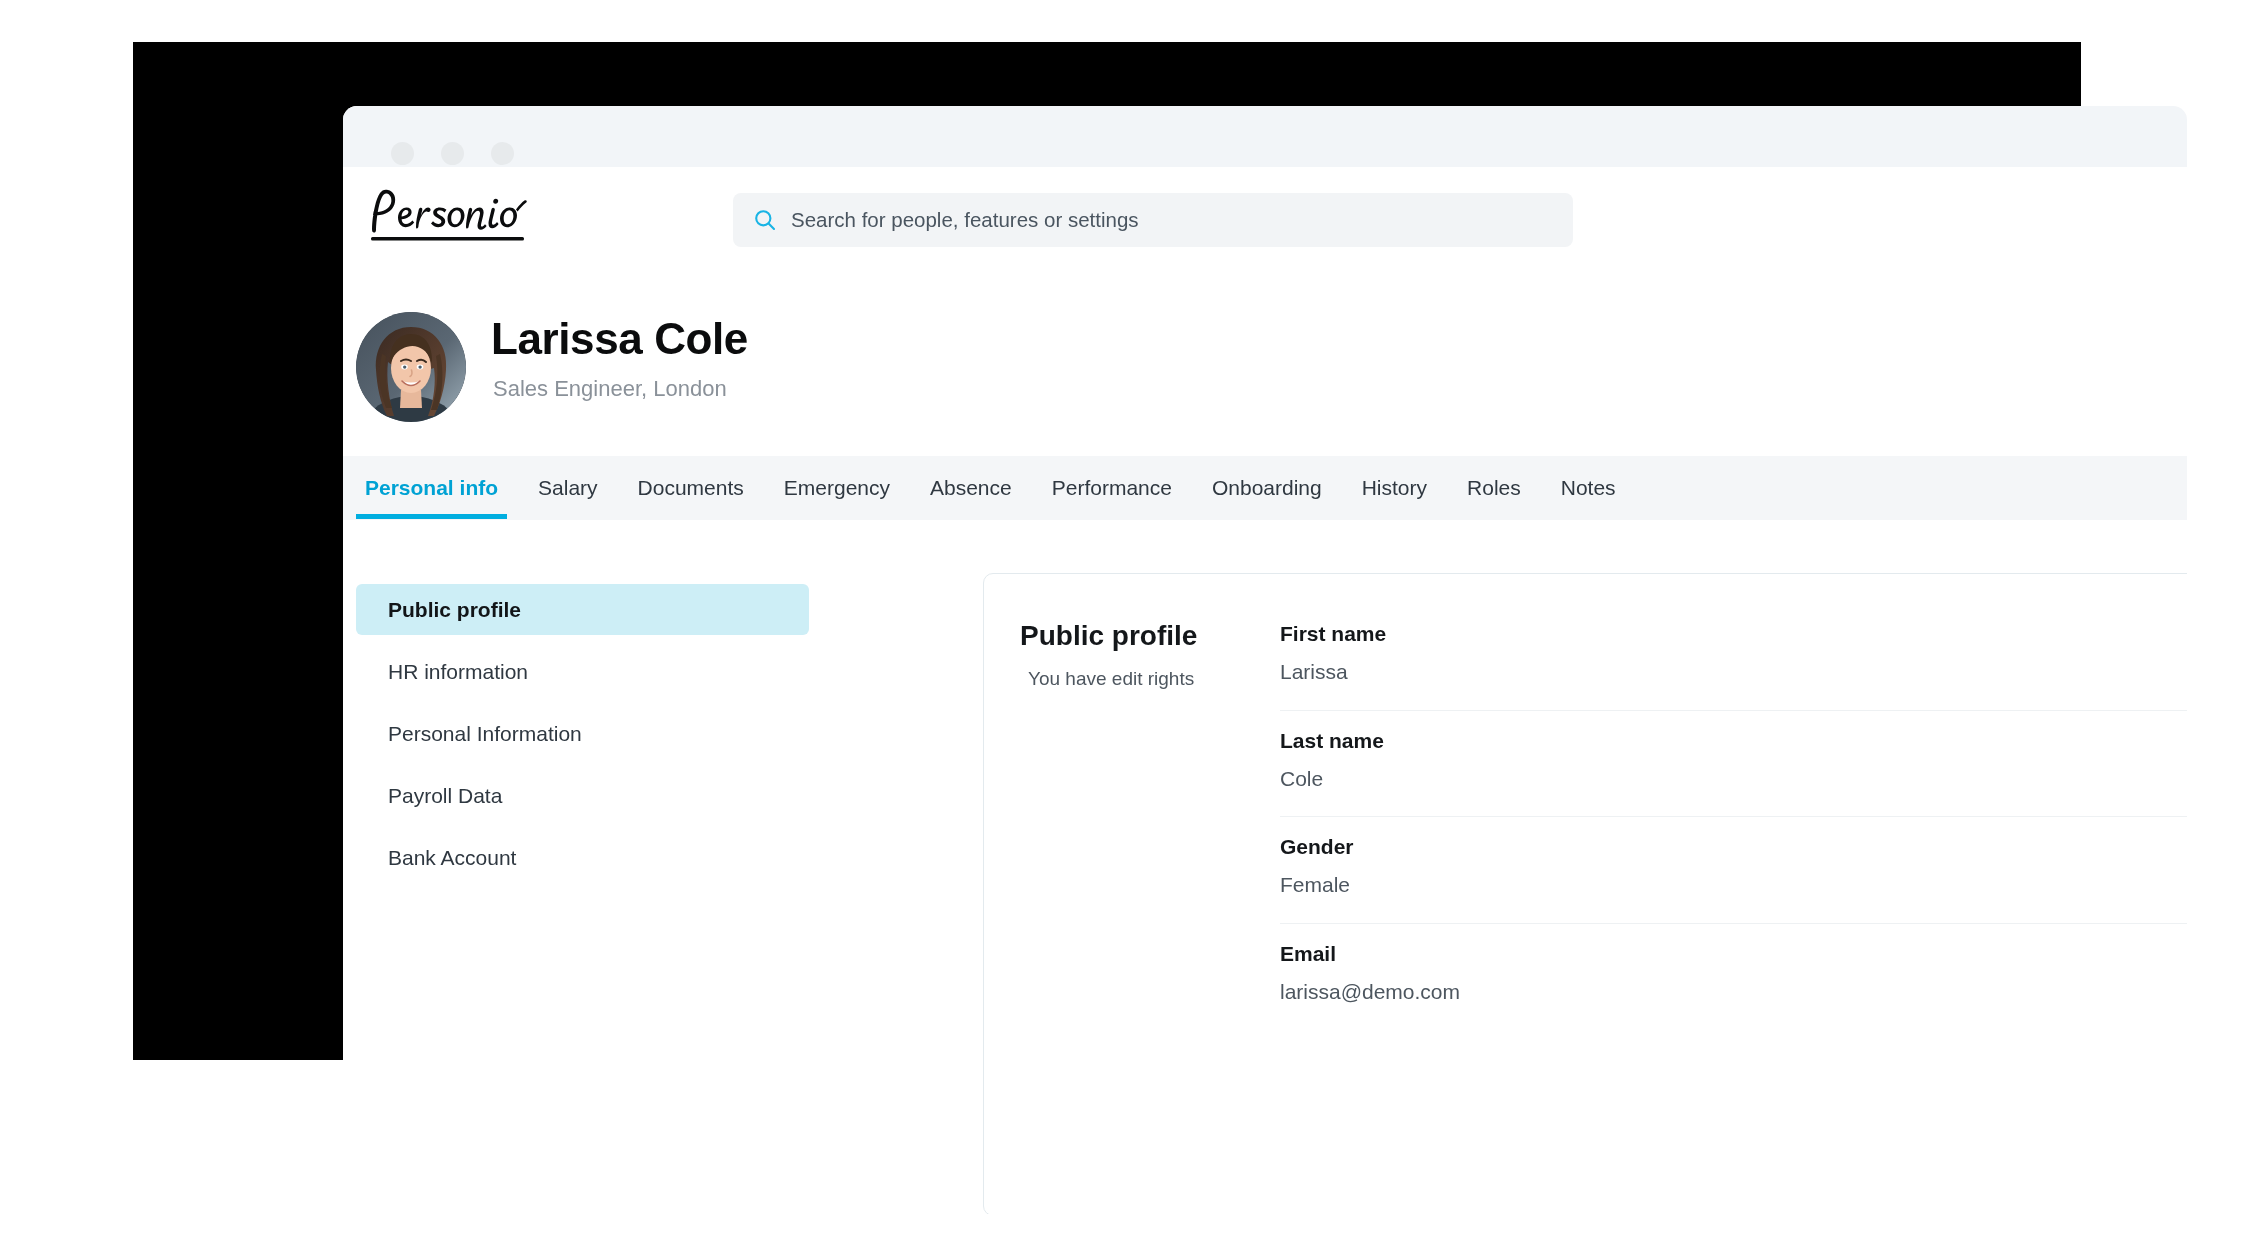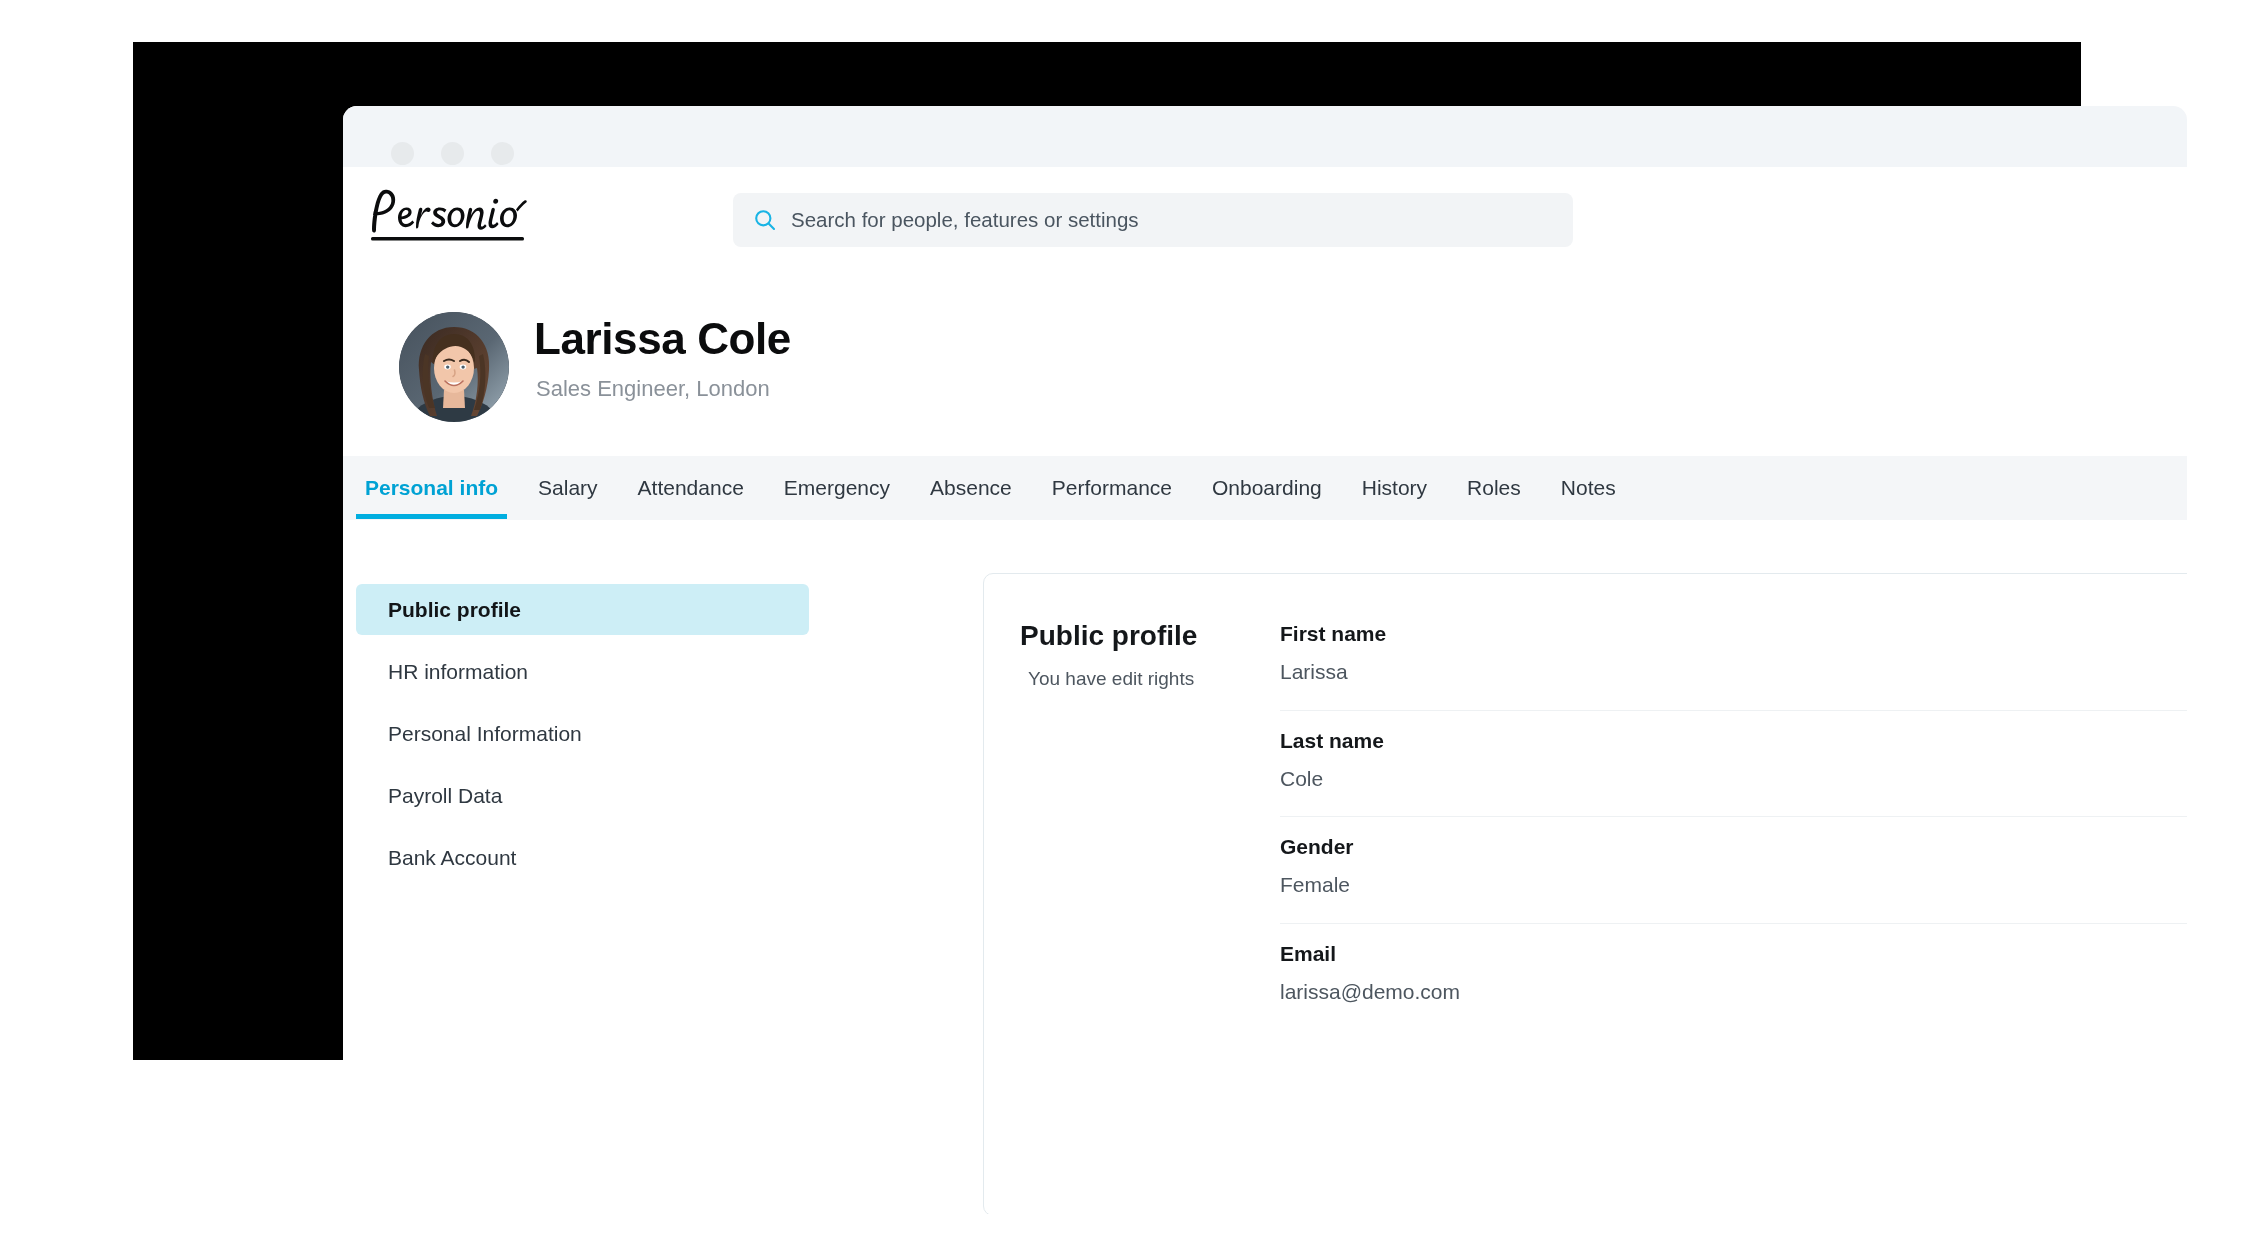--- a/index.html
+++ b/index.html
@@ -117,21 +117,20 @@
   }
 
   
   #profile-header {
     position: absolute;
     left: 0;
     top: 162px;
     width: 100%;
     height: 151px;
     background: #ffffff;
-    margin-left: 43px;
   }
   #avatar {
     position: absolute;
     left: 13px;
     top: 44px;
     width: 110px;
     height: 110px;
     border-radius: 50%;
     overflow: hidden;
     background: #3f4a55;
@@ -397,21 +396,21 @@
 
       <div id="tabbar">
         <div id="tabs">
             <div class="tab active">
               <span>Personal info</span>
             </div>
             <div class="tab">
               <span>Salary</span>
             </div>
             <div class="tab">
-              <span>Attendance</span>
+              <span>Documents</span>
             </div>
             <div class="tab">
               <span>Emergency</span>
             </div>
             <div class="tab">
               <span>Absence</span>
             </div>
             <div class="tab">
               <span>Performance</span>
             </div>

